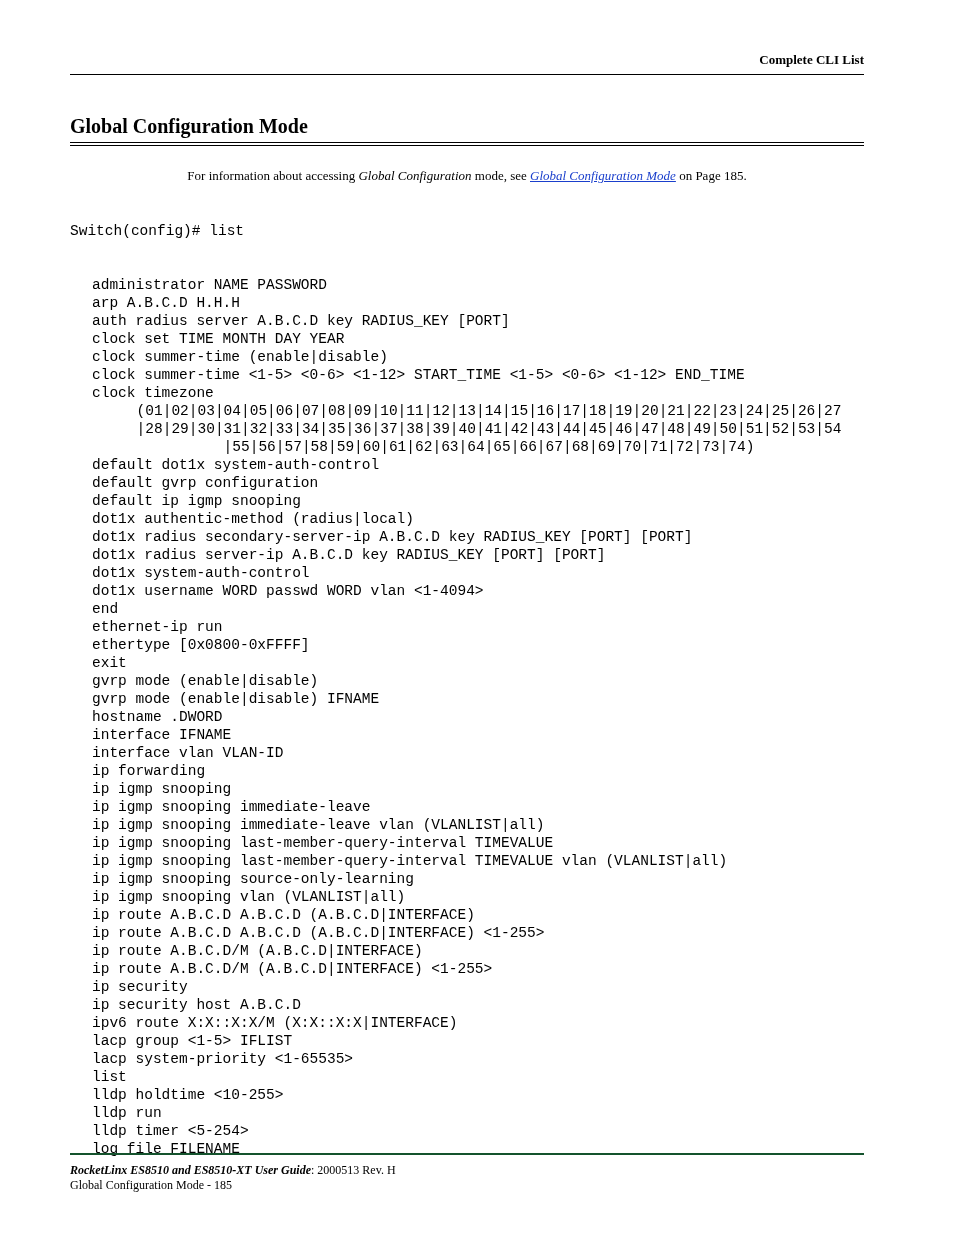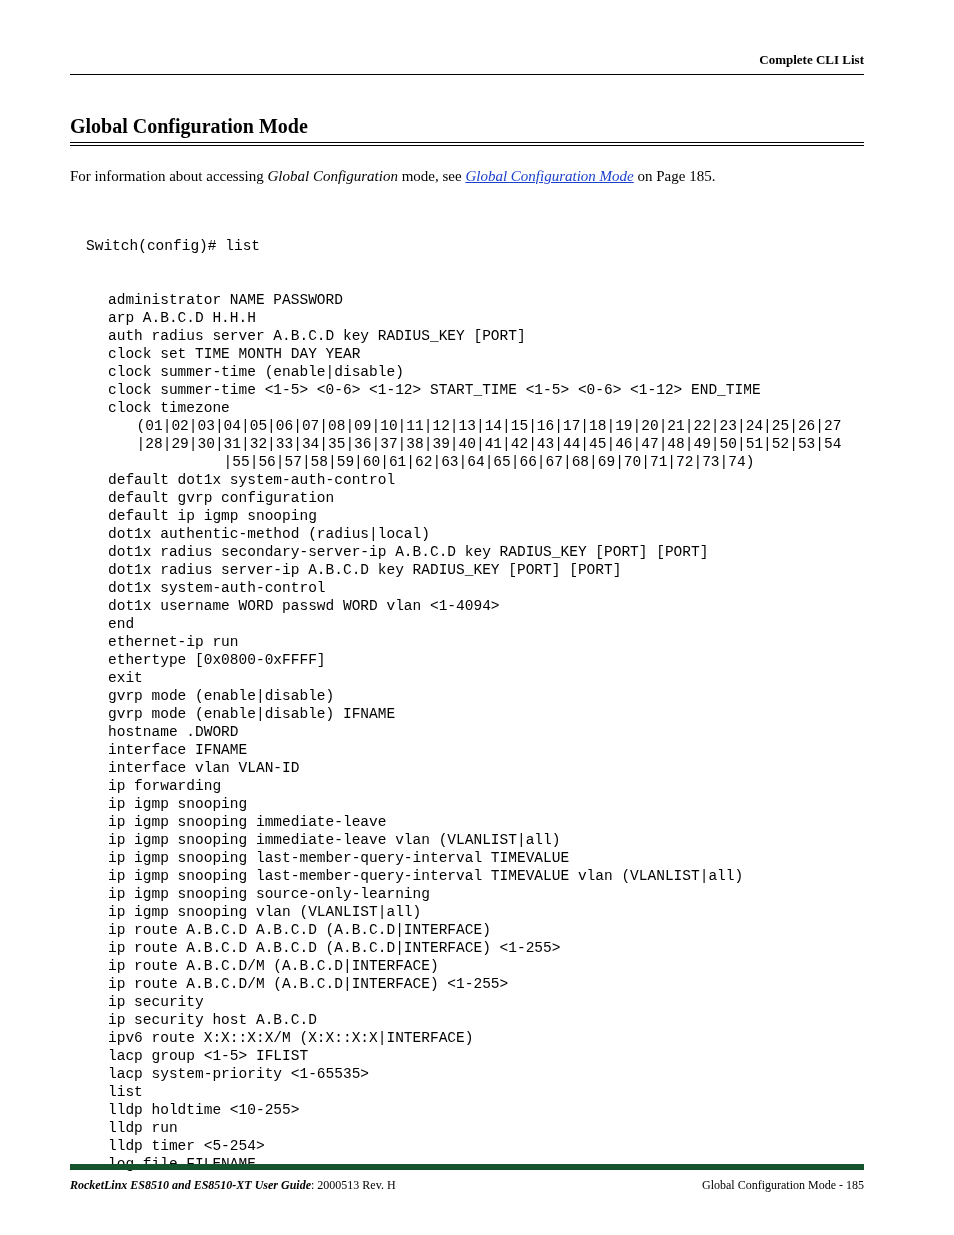--- a/index.html
+++ b/index.html
@@ -30,49 +30,51 @@
     margin: 0 0 4px 0;
     font-family: Georgia, 'Times New Roman', serif;
   }
   .double-rule {
     border-top: 1px solid #000;
     border-bottom: 1px solid #000;
     height: 2px;
     margin-bottom: 22px;
   }
   .intro {
-    font-size: 15px;
+    font-size: 13px;
     margin-bottom: 2px;
+    text-align: center;
   }
   .intro a {
     color: #1a3fcc;
     text-decoration: underline;
     font-style: italic;
   }
   .cli-block {
     font-family: 'Courier New', Courier, monospace;
     font-size: 14.5px;
     line-height: 18px;
     white-space: pre;
-    margin: 16px;
+    margin: 0;
   }
   .indent0 { }
   .indent1 { padding-left: 22px; }
   .indent2 { padding-left: 44px; text-align: center; }
   .footer {
     position: absolute;
     left: 70px;
     right: 60px;
     bottom: 42px;
-    border-top: 6px solid #14532d;
+    border-top: 2px solid #14532d;
     padding-top: 8px;
     font-size: 12px;
     display: flex;
     justify-content: space-between;
     font-family: Georgia, 'Times New Roman', serif;
+    flex-direction: column;
   }
   .footer .left .bold { font-weight: bold; font-style: italic; }
   .footer .right { font-weight: normal; }
 </style>
 </head>
 <body>
 
 <div class="page">
 
   <div class="header-right">Complete CLI List</div>

